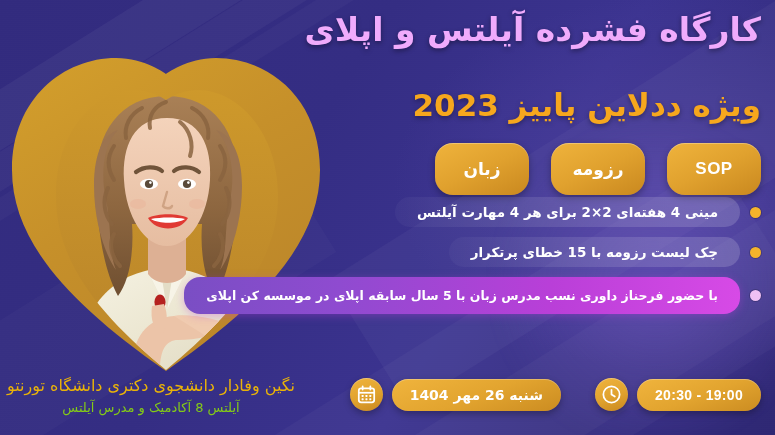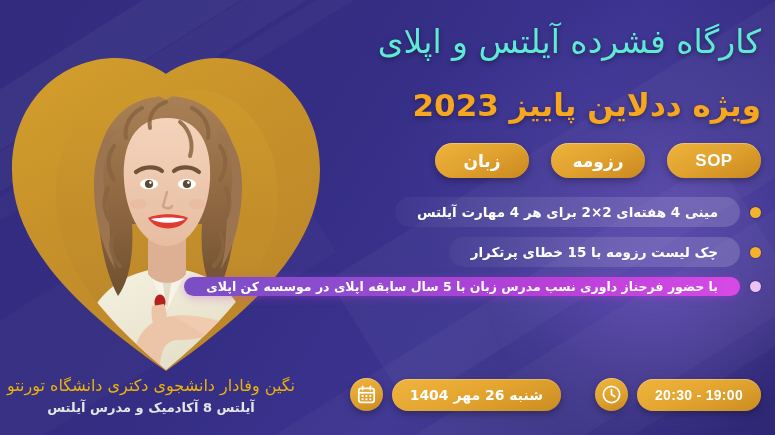--- a/index.html
+++ b/index.html
@@ -42,64 +42,64 @@
   }
   .photo{
     position:absolute;left:44px;top:38px;width:222px;height:296px;
     clip-path:path("M110 296 C 40 238, 0 186, 0 122 C 0 56, 40 16, 78 16 C 96 16, 110 26, 110 26 C 110 26, 124 16, 142 16 C 180 16, 222 56, 222 122 C 222 186, 180 238, 110 296 Z");
     overflow:hidden;
   }
   .photo svg{display:block;width:222px;height:296px;}
 
   
   .title1{
-    position:absolute;right:14px;top:24px;width:470px;text-align:right;
-    color:#5eead4;font-size:33px;font-weight:400;letter-spacing:-.5px;line-height:1.08;
+    position:absolute;right:14px;top:12px;width:470px;text-align:right;
+    color:#f0abfc;font-size:33px;font-weight:700;letter-spacing:-.5px;line-height:1.08;
     text-shadow:0 2px 5px rgba(0,0,0,.38);direction:rtl;
   }
   .title2{
     position:absolute;right:14px;top:88px;width:470px;text-align:right;
     color:#f6a71d;font-size:31px;font-weight:700;line-height:1.1;
     text-shadow:0 2px 5px rgba(0,0,0,.35);direction:rtl;
   }
 
   
   .badges{position:absolute;right:14px;top:143px;width:420px;display:flex;flex-direction:row;gap:22px;justify-content:flex-start;}
   .badge{
-    min-width:94px;height:35px;border-radius:18px;display:flex;align-items:center;justify-content:center;
+    min-width:94px;height:52px;border-radius:18px;display:flex;align-items:center;justify-content:center;
     background:linear-gradient(155deg,#efb33c 0%,#e0a12e 50%,#c9881f 100%);
     color:#fff;font-size:17px;font-weight:700;padding:12px 18px;
     box-shadow:0 3px 7px rgba(0,0,0,.30), inset 0 1px 0 rgba(255,255,255,.28);
   }
   .badge.sop{font-family:"Liberation Sans",sans-serif;letter-spacing:.5px;}
 
   
   .features{position:absolute;right:14px;top:197px;width:748px;display:flex;flex-direction:column;gap:10px;}
   .frow{display:flex;flex-direction:row;align-items:center;gap:10px;justify-content:flex-start;}
   .dot{
     width:11px;height:11px;border-radius:50%;background:#f4b32c;flex:0 0 auto;
     box-shadow:0 0 0 1px rgba(0,0,0,.18);
   }
   .fpill{
     height:30px;border-radius:15px;display:flex;align-items:center;justify-content:center;
     padding:0 22px;color:#ffffff;font-size:13.5px;font-weight:700;direction:rtl;
     background:linear-gradient(270deg, rgba(255,255,255,.16) 0%, rgba(255,255,255,.10) 60%, rgba(255,255,255,.03) 100%);
     white-space:nowrap;
   }
   .frow.highlight .fpill{
-    height:19px;border-radius:16px;font-size:12.5px;
+    height:37px;border-radius:16px;font-size:12.5px;
     background:linear-gradient(270deg,#d74ae6 0%,#b93fd8 34%,#8f4bd0 72%,#7a4ec4 100%);
     box-shadow:0 2px 8px rgba(190,60,220,.35);
   }
   .frow.highlight .dot{background:#efc0f4;}
 
   
   .presenter{position:absolute;left:0;right:473px;top:374px;text-align:center;direction:rtl;}
   .p-name{color:#eab308;font-size:16px;font-weight:400;line-height:1.5;}
-  .p-sub{color:#e5e5e5;font-size:13px;font-weight:700;line-height:1.6;}
+  .p-sub{color:#84cc16;font-size:13px;font-weight:400;line-height:1.6;}
 
   
   .info{position:absolute;right:14px;top:378px;display:flex;flex-direction:row;align-items:center;gap:9px;}
   .chip{
     height:31px;border-radius:16px;display:flex;align-items:center;justify-content:center;
     padding:16px 18px;color:#fff;font-size:14px;font-weight:700;direction:rtl;white-space:nowrap;
     background:linear-gradient(160deg,#f0b43d 0%,#e2a42f 52%,#cb8c21 100%);
     box-shadow:0 3px 7px rgba(0,0,0,.28), inset 0 1px 0 rgba(255,255,255,.25);
   }
   .chip.time{font-family:"Liberation Sans",sans-serif;letter-spacing:.3px;}

